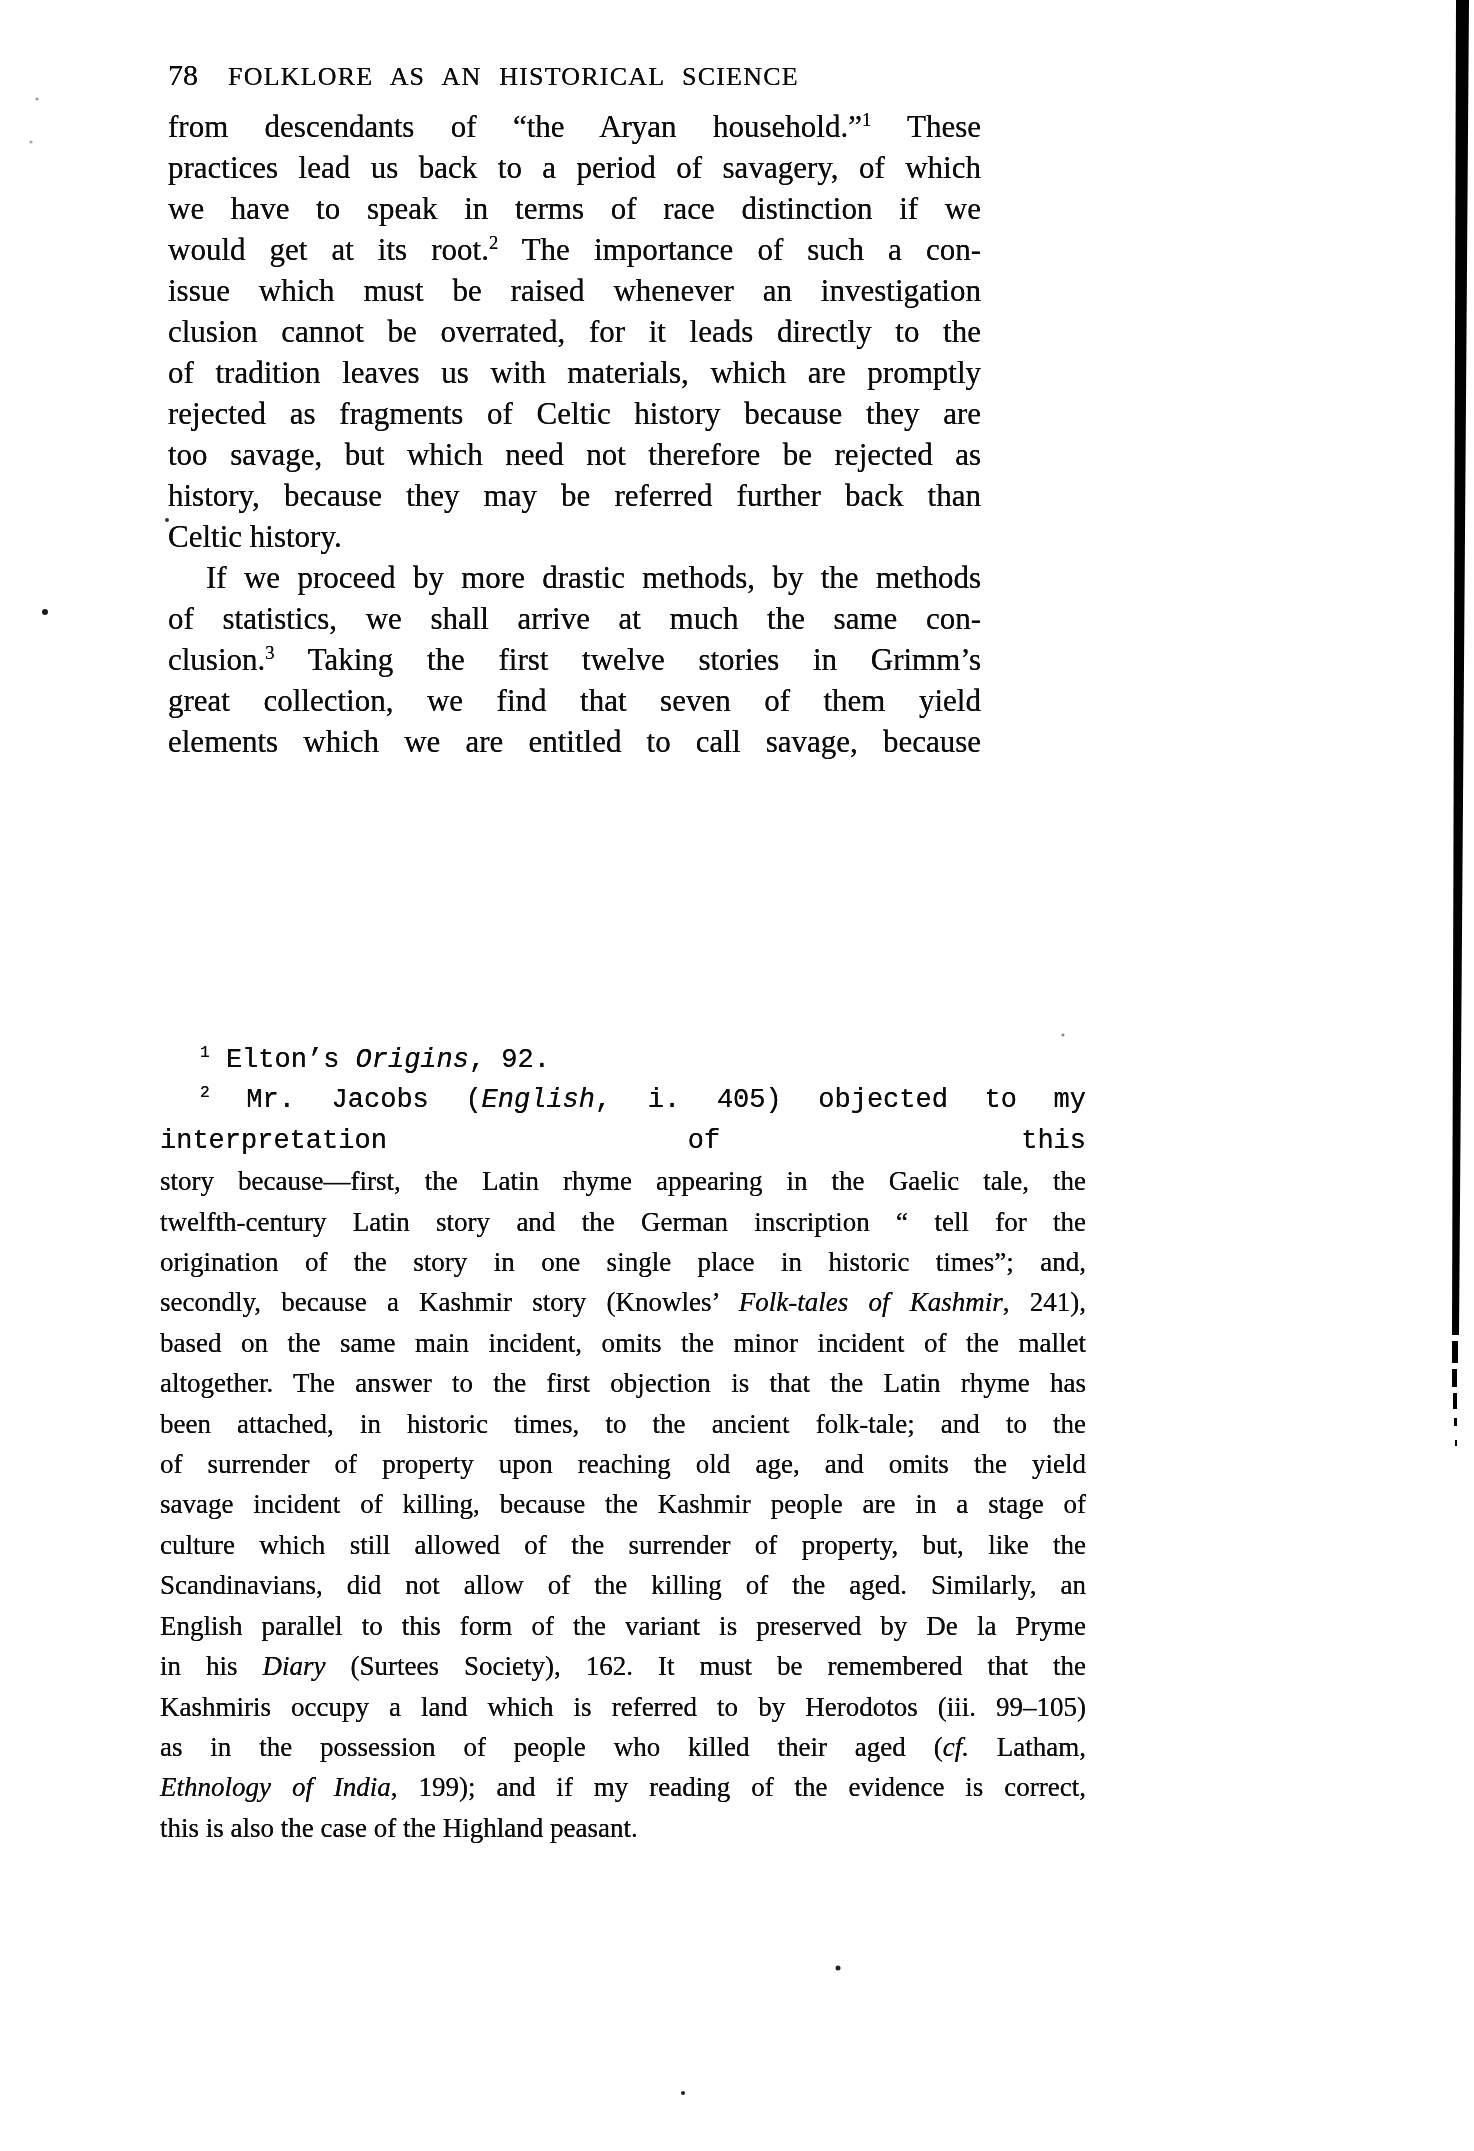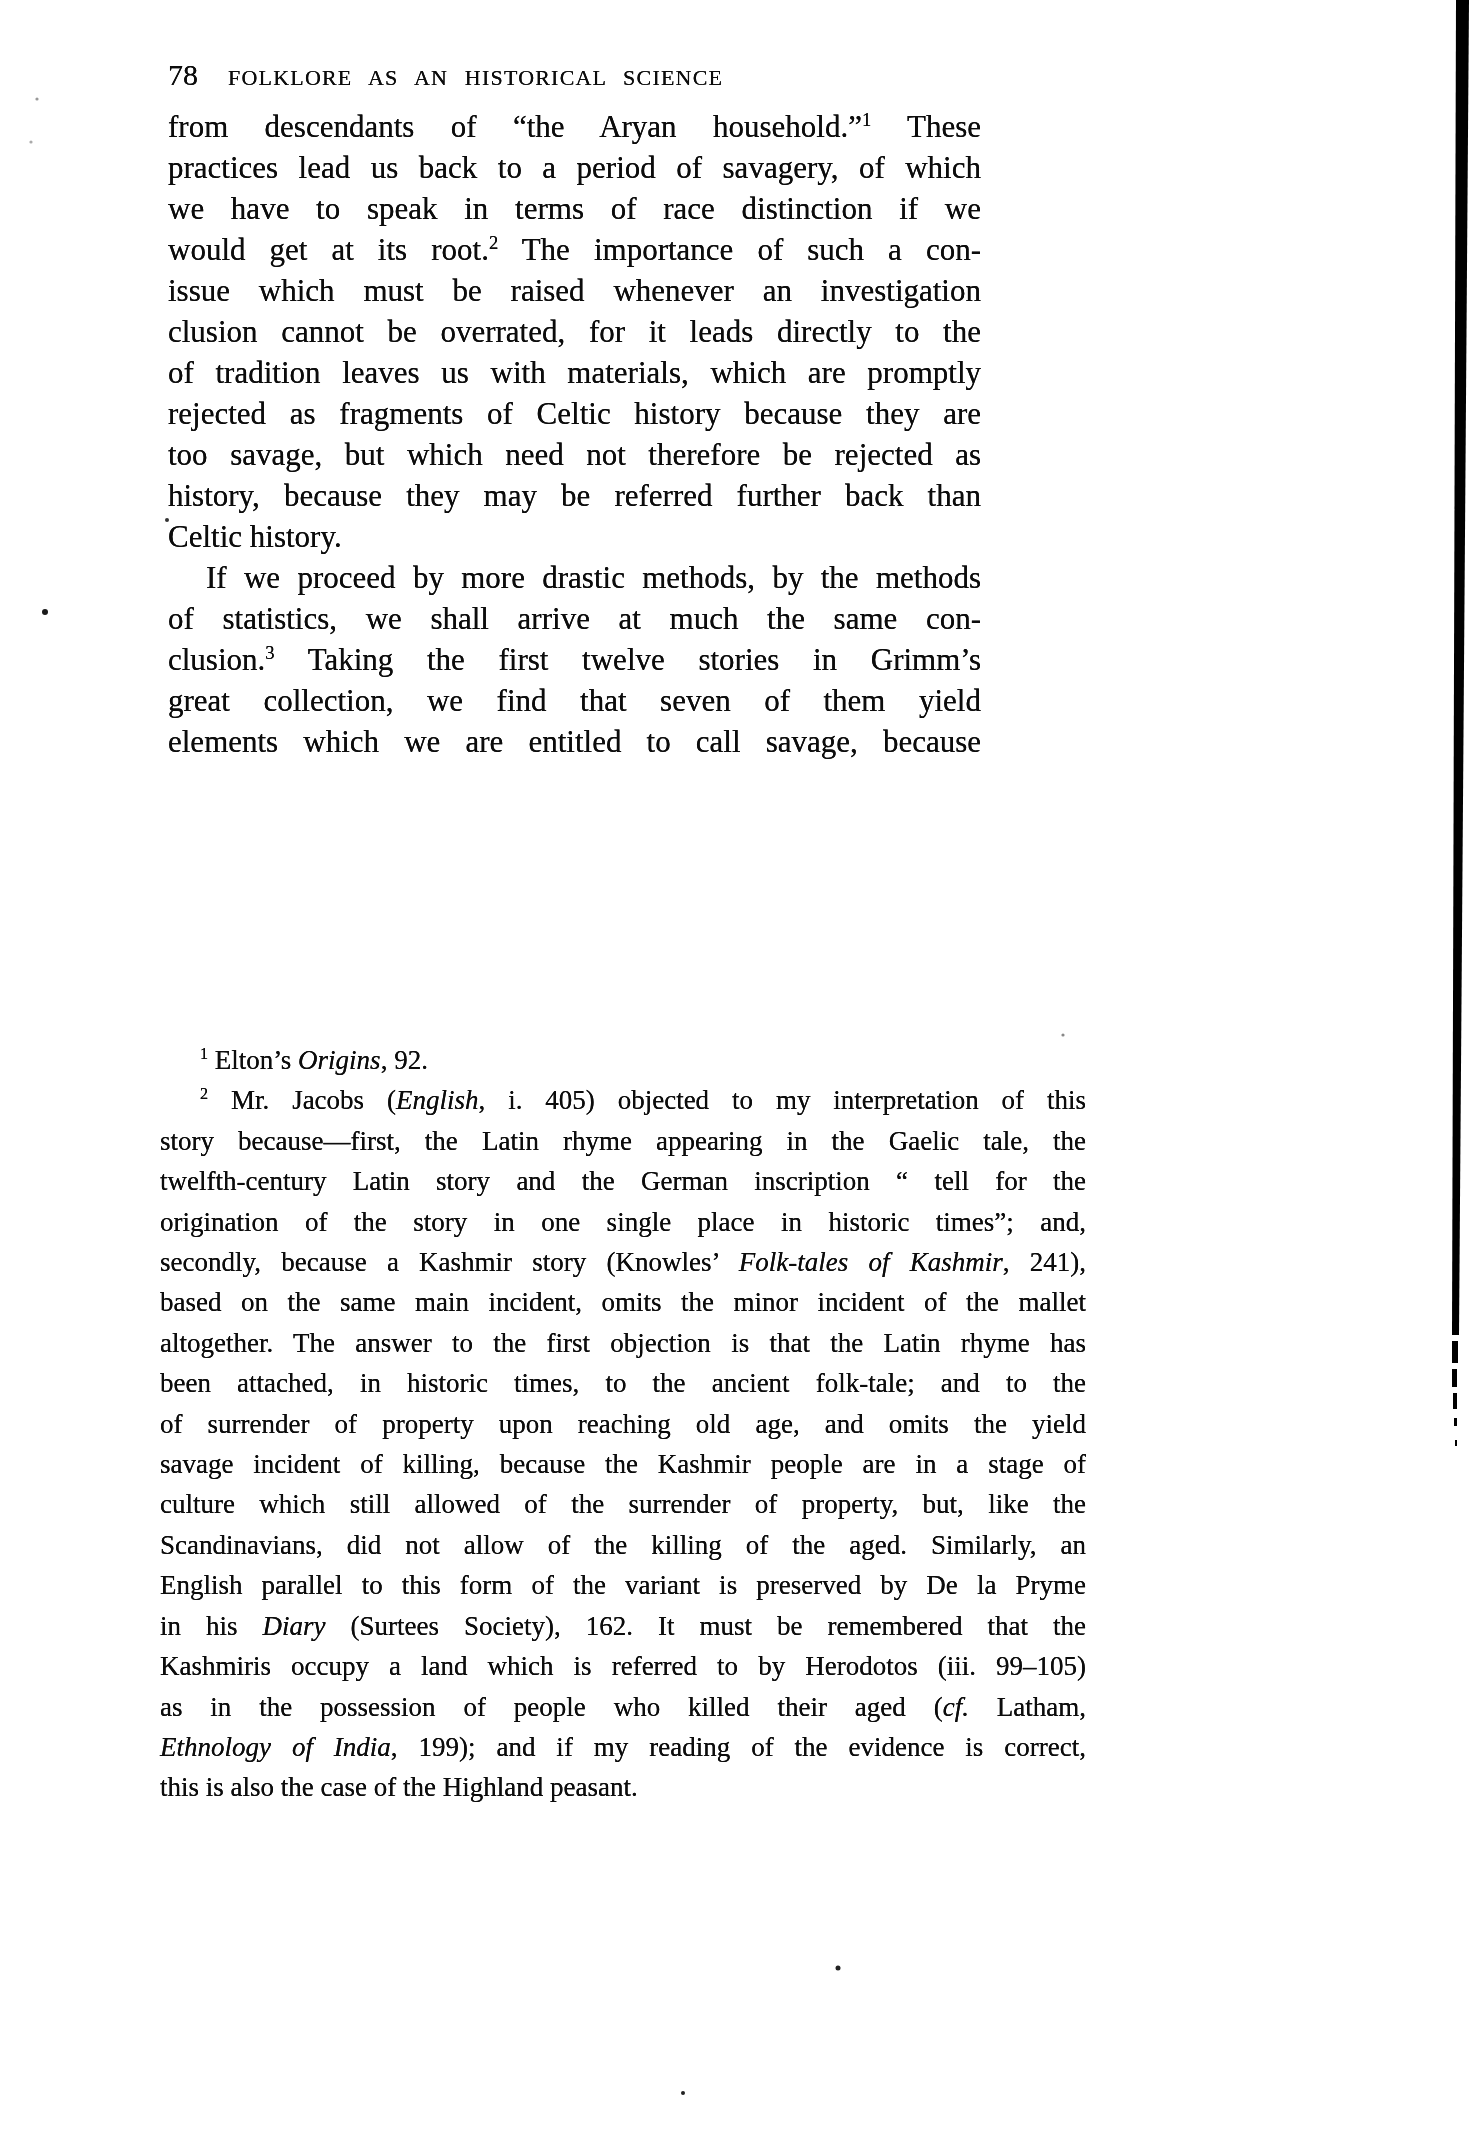--- a/index.html
+++ b/index.html
@@ -15,42 +15,42 @@
     text-shadow: 0 0 0.5px currentColor;
   }
   .header {
     position: absolute;
     top: 58px; left: 168px; width: 812px;
     display: flex; align-items: baseline;
     white-space: nowrap;
   }
   .pagenum { font-size: 30px; }
   .title {
-    font-size: 22px;
+    font-size: 26px;
     letter-spacing: 1.2px;
     word-spacing: 10px;
     margin-left: 30px;
   }
   .bodytext {
     position: absolute;
     top: 106px; left: 168px; width: 813px;
     font-size: 31px; line-height: 41px;
   }
   .footnotes {
     position: absolute;
     top: 1040px; left: 160px; width: 926px;
     font-size: 27px; line-height: 40.4px;
   }
   .line {
     text-align: justify;
     text-align-last: justify;
   }
   .line.rag { text-align-last: left; }
   .line.indent { text-indent: 38px; }
-  .footnotes .line.indent { text-indent: 40px; }
+  .footnotes .line.indent { text-indent: 40px; font-family: Liberation Mono, monospace; }
   .it { font-style: italic; }
   .sup {
     font-size: 60%;
     vertical-align: super;
     line-height: 0;
   }
   .artifacts { position: absolute; left: 0; top: 0; }
 </style>
 </head>
 <body>

